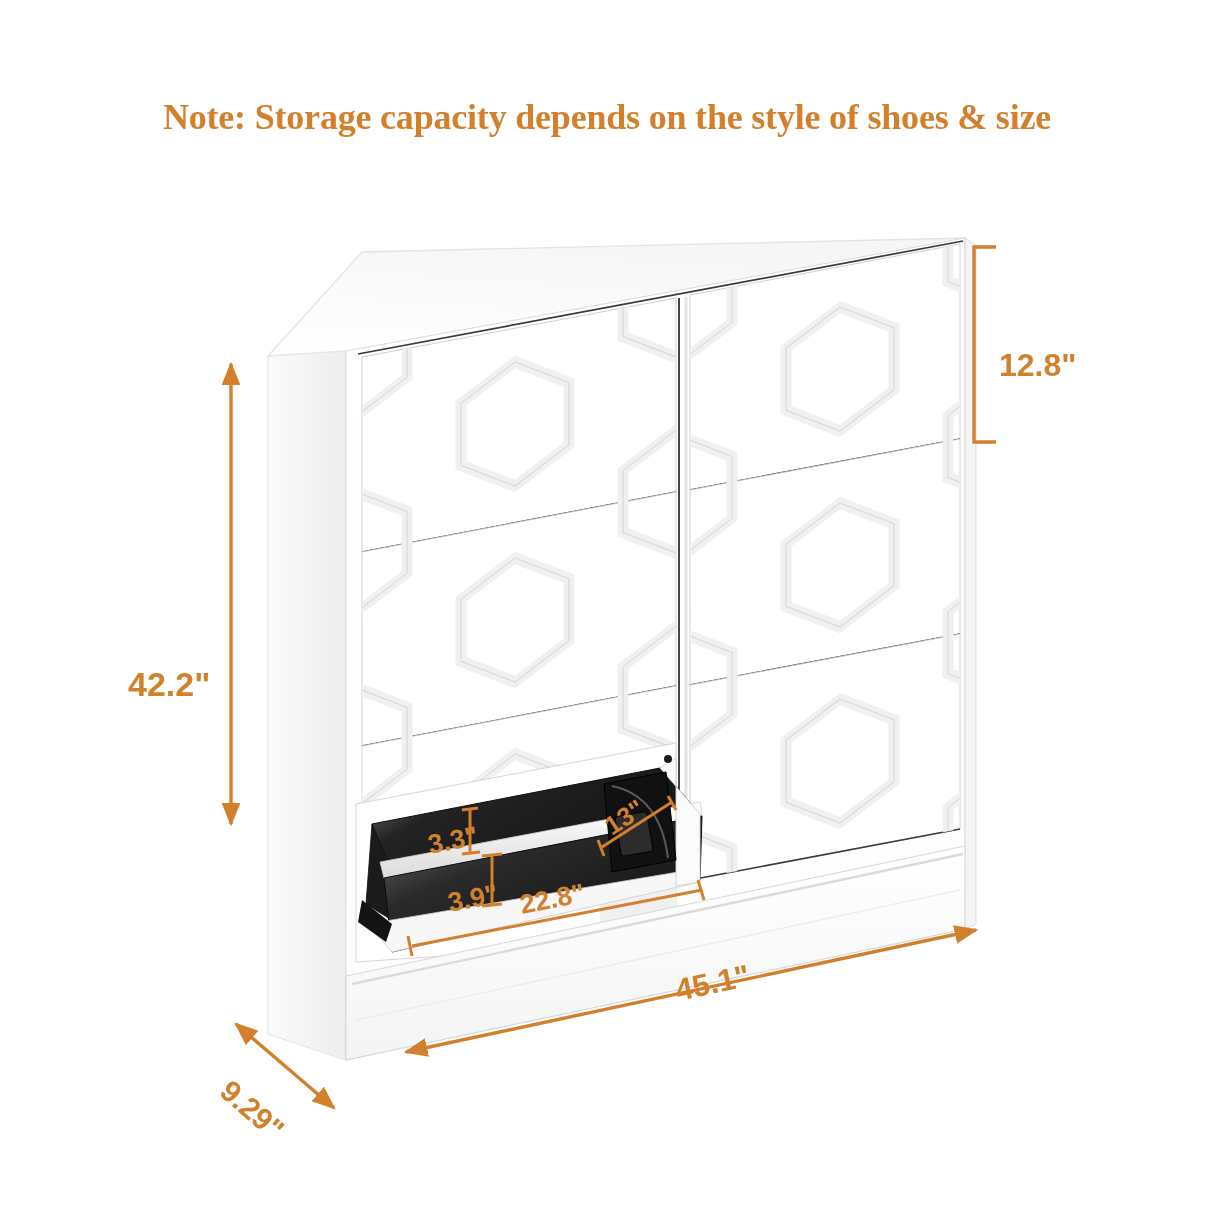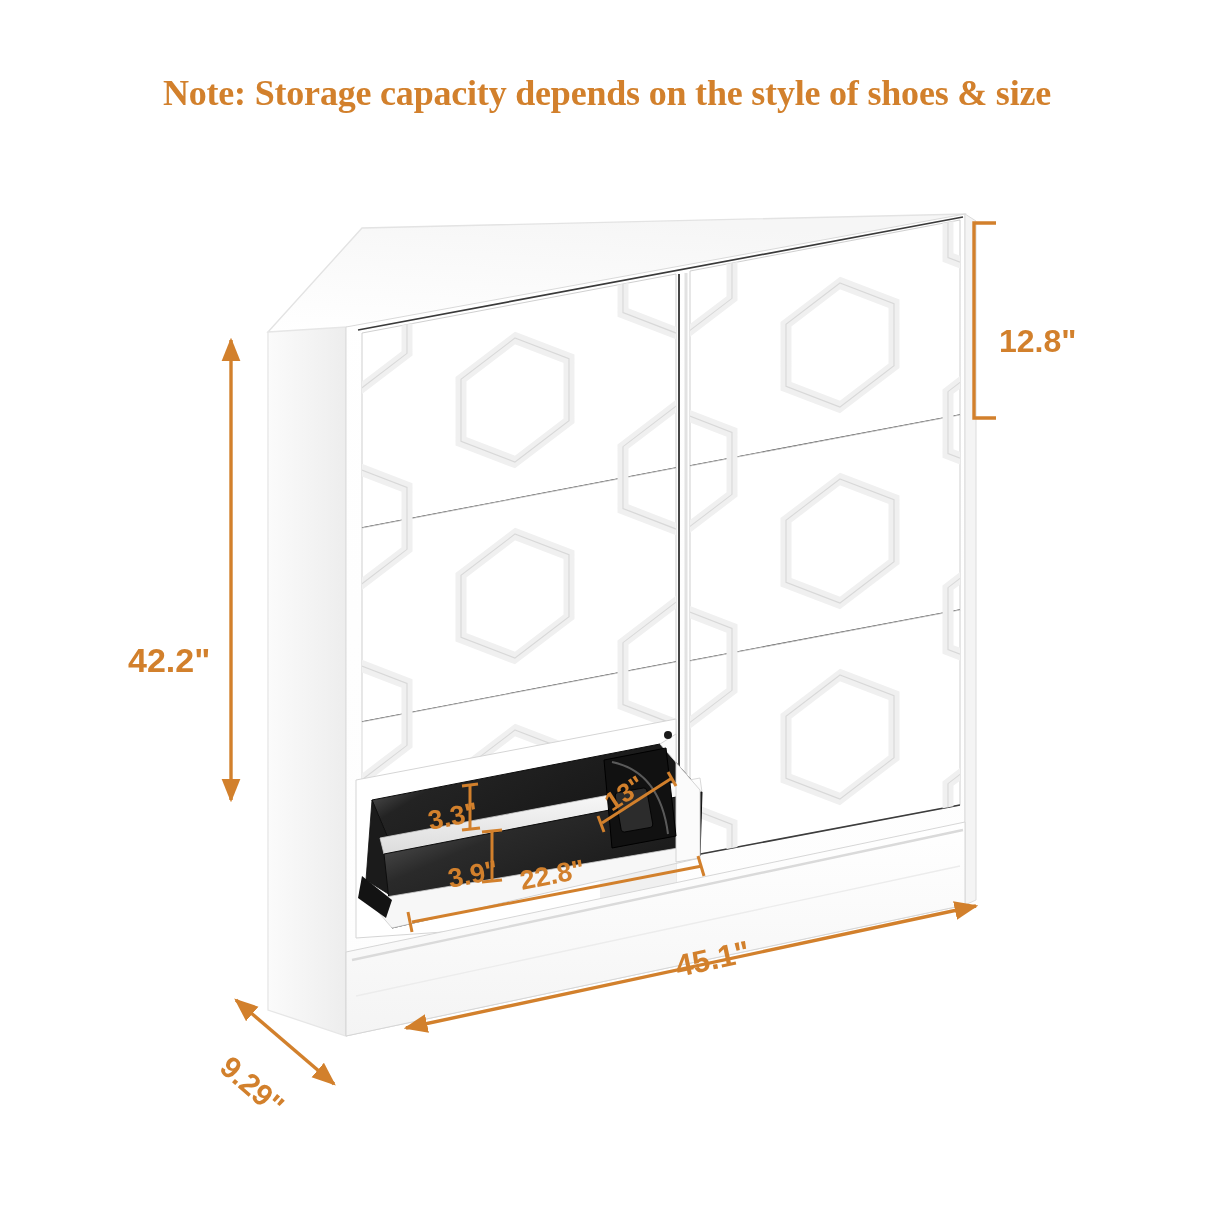--- a/index.html
+++ b/index.html
@@ -12,20 +12,21 @@
     height: 1214px;
     overflow: hidden;
     font-family: "Liberation Sans", sans-serif;
     position: relative;
   }
   #stage {
     position: absolute;
     inset: 0;
     width: 1214px;
     height: 948px;
+    margin-top: 24px;
   }
   .note-title {
     position: absolute;
     top: 72px;
     left: 0;
     width: 1214px;
     text-align: center;
     font-family: "Liberation Serif", serif;
     font-weight: bold;
     font-size: 36px;

